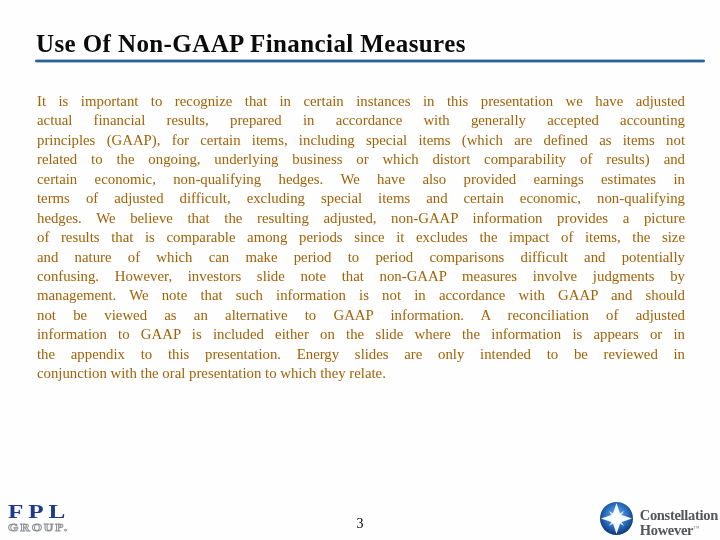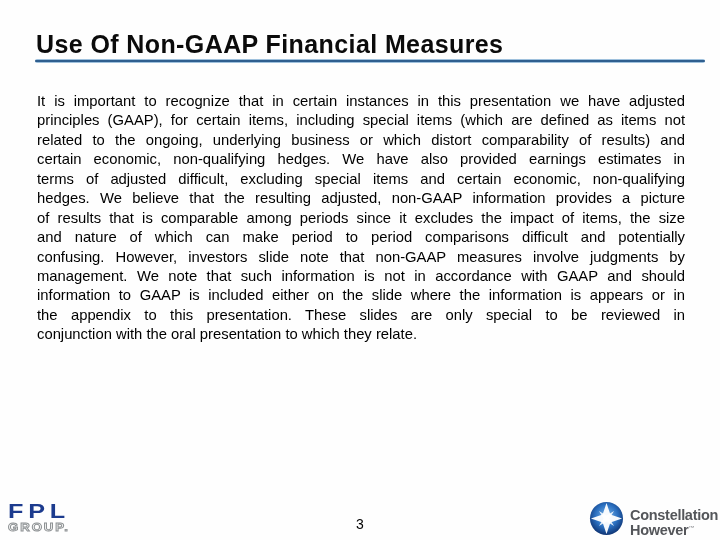--- a/index.html
+++ b/index.html
@@ -1,38 +1,38 @@
 <!DOCTYPE html>
 <html><head>
 <meta charset="utf-8">
 <style>
   html,body { margin:0; padding:0; }
   body { font-family:"Liberation Sans", sans-serif; background:#ffffff; }
 
   .slide {
     position:relative; width:720px; height:540px;
-    background:#fefefe; overflow:hidden;
+    background:#fefefe; overflow:hidden;font-family:Liberation Serif, serif;
   }
 
   
   .title {
     position:absolute; left:36px; top:30px; width:670px;
     font-size:25px; font-weight:bold; color:#0b0b0b;
     letter-spacing:0.4px; white-space:nowrap;
   }
   .title-rule {
     position:absolute; left:35px; top:59px; width:670px; height:4px;
     background:linear-gradient(to bottom, #9fc1dd 0 25%, #2f5f8f 25% 78%, #9fc1dd 78% 100%);
     border-radius:2px;
   }
 
   
   .body-text {
     position:absolute; left:37px; top:92px; width:648px;
-    font-size:14.8px; color:#000000;
+    font-size:14.8px; color:#a16207;
   }
   .body-line {
     height:19.45px; line-height:19.45px; overflow:hidden;
     text-align:justify; text-align-last:justify;
     white-space:normal;
   }
   .body-line:last-child { text-align-last:left; }
 
   
   .page-number {
@@ -70,31 +70,33 @@
 </head>
 <body>
 
 <div class="slide">
 
   <div class="title">Use Of Non-GAAP Financial Measures</div>
   <div class="title-rule"></div>
 
   <div class="body-text">
       <div class="body-line">It is important to recognize that in certain instances in this presentation we have adjusted</div>
+      <div class="body-line">actual financial results, prepared in accordance with generally accepted accounting</div>
       <div class="body-line">principles (GAAP), for certain items, including special items (which are defined as items not</div>
       <div class="body-line">related to the ongoing, underlying business or which distort comparability of results) and</div>
       <div class="body-line">certain economic, non-qualifying hedges.  We have also provided earnings estimates in</div>
       <div class="body-line">terms of adjusted difficult, excluding special items and certain economic, non-qualifying</div>
       <div class="body-line">hedges.  We believe that the resulting adjusted, non-GAAP information provides a picture</div>
       <div class="body-line">of results that is comparable among periods since it excludes the impact of items, the size</div>
       <div class="body-line">and nature of which can make period to period comparisons difficult and potentially</div>
       <div class="body-line">confusing.  However, investors slide note that non-GAAP measures involve judgments by</div>
       <div class="body-line">management.  We note that such information is not in accordance with GAAP and should</div>
+      <div class="body-line">not be viewed as an alternative to GAAP information.  A reconciliation of adjusted</div>
       <div class="body-line">information to GAAP is included either on the slide where the information is appears or in</div>
-      <div class="body-line">the appendix to this presentation.   These slides are only special to be reviewed in</div>
+      <div class="body-line">the appendix to this presentation.   Energy slides are only intended to be reviewed in</div>
       <div class="body-line">conjunction with the oral presentation to which they relate.</div>
     </div>
 
   <div class="page-number">3</div>
 
   <div class="fpl-logo">
     <div class="fpl-name">FPL</div>
     <div class="fpl-group">GROUP.</div>
   </div>
 

